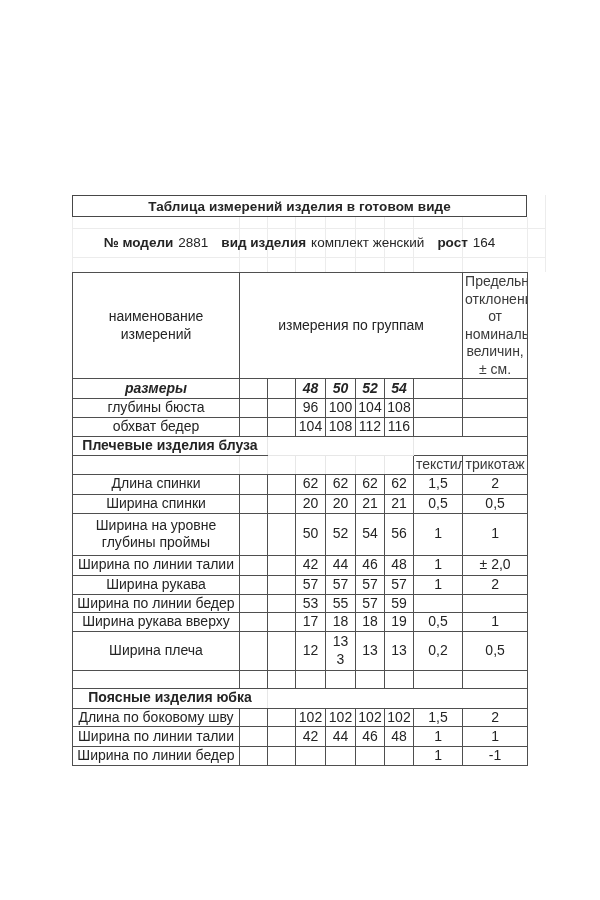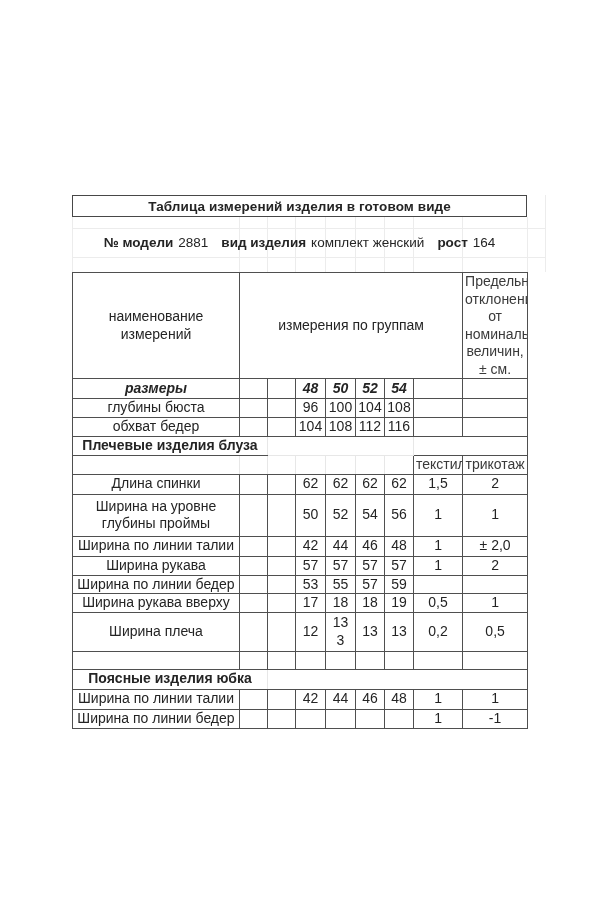--- a/index.html
+++ b/index.html
@@ -140,20 +140,31 @@
       <td class="lbl">Длина спинки</td>
       <td></td>
           <td></td>
       <td>62</td>
       <td>62</td>
       <td>62</td>
       <td>62</td>
       <td>1,5</td>
       <td>2</td>
     </tr>
+    <tr style="height:19px">
+      <td class="lbl">Ширина спинки</td>
+      <td></td>
+          <td></td>
+      <td>20</td>
+      <td>20</td>
+      <td>21</td>
+      <td>21</td>
+      <td>0,5</td>
+      <td>0,5</td>
+    </tr>
     <tr style="height:42px">
       <td class="lbl">Ширина на уровне глубины проймы</td>
       <td></td>
           <td></td>
       <td>50</td>
       <td>52</td>
       <td>54</td>
       <td>56</td>
       <td>1</td>
       <td>1</td>
@@ -225,20 +236,31 @@
       <td></td>
       <td></td>
       <td></td>
     </tr>
 
     <tr style="height:20px">
       <td class="sec-label br-f" colspan="2">Поясные изделия юбка</td>
       <td colspan="7"></td>
     </tr>
 
+    <tr style="height:18px">
+      <td class="lbl">Длина по боковому шву</td>
+      <td></td>
+          <td></td>
+      <td>102</td>
+      <td>102</td>
+      <td>102</td>
+      <td>102</td>
+      <td>1,5</td>
+      <td>2</td>
+    </tr>
     <tr style="height:20px">
       <td class="lbl">Ширина по линии талии</td>
       <td></td>
           <td></td>
       <td>42</td>
       <td>44</td>
       <td>46</td>
       <td>48</td>
       <td>1</td>
       <td>1</td>

